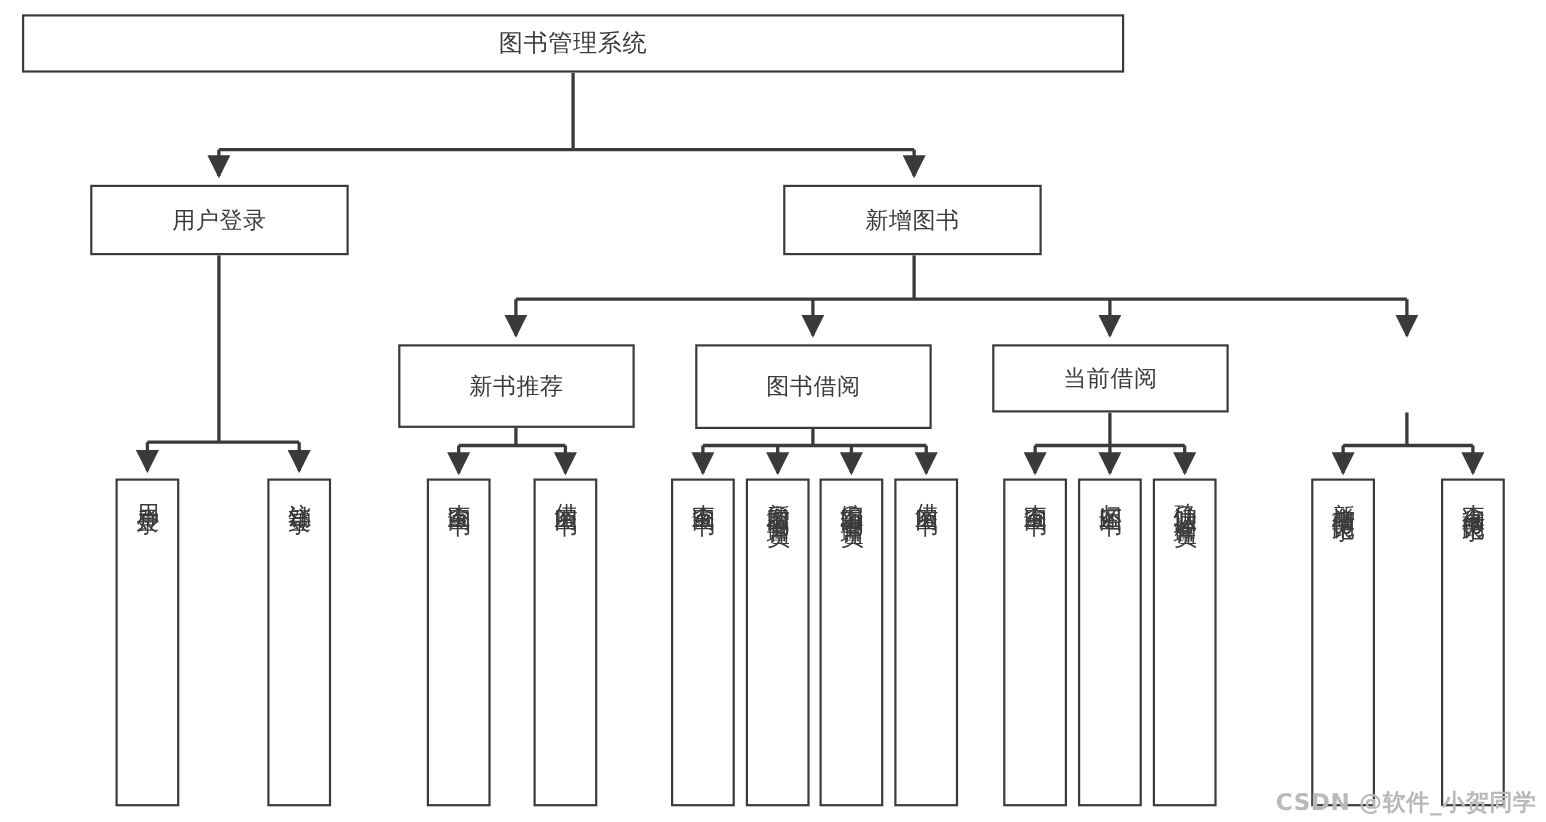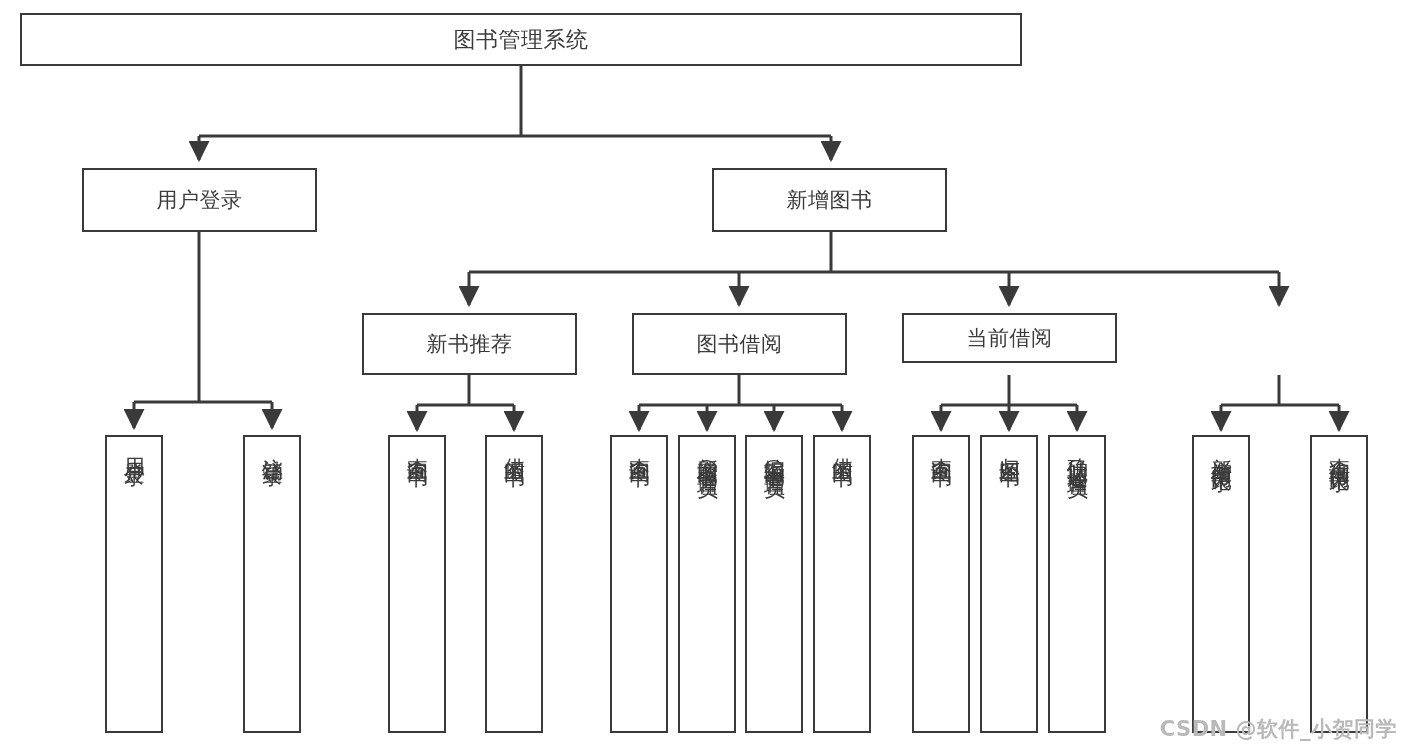--- a/index.html
+++ b/index.html
@@ -126,27 +126,27 @@
     <span>图书管理系统</span>
   </div>
 
   <div class="node" style="left:82px; top:168px; width:235px; height:64px;">
     <span>用户登录</span>
   </div>
   <div class="node" style="left:712px; top:168px; width:235px; height:64px;">
     <span>新增图书</span>
   </div>
 
-  <div class="node" style="left:362px; top:313px; width:215px; height:62px;">
+  <div class="node" style="left:362px; top:313px; width:215px; height:76px;">
     <span>新书推荐</span>
   </div>
-  <div class="node" style="left:632px; top:313px; width:215px; height:62px;">
+  <div class="node" style="left:632px; top:313px; width:215px; height:77px;">
     <span>图书借阅</span>
   </div>
-  <div class="node" style="left:902px; top:313px; width:215px; height:50px;">
+  <div class="node" style="left:902px; top:313px; width:215px; height:62px;">
     <span>当前借阅</span>
   </div>
 
   <div class="node leaf" style="left:105px; top:435px; width:58px; height:298px;">
     <span class="vtext">用户登录</span>
   </div>
   <div class="node leaf" style="left:243px; top:435px; width:58px; height:298px;">
     <span class="vtext">注销登录</span>
   </div>
 

